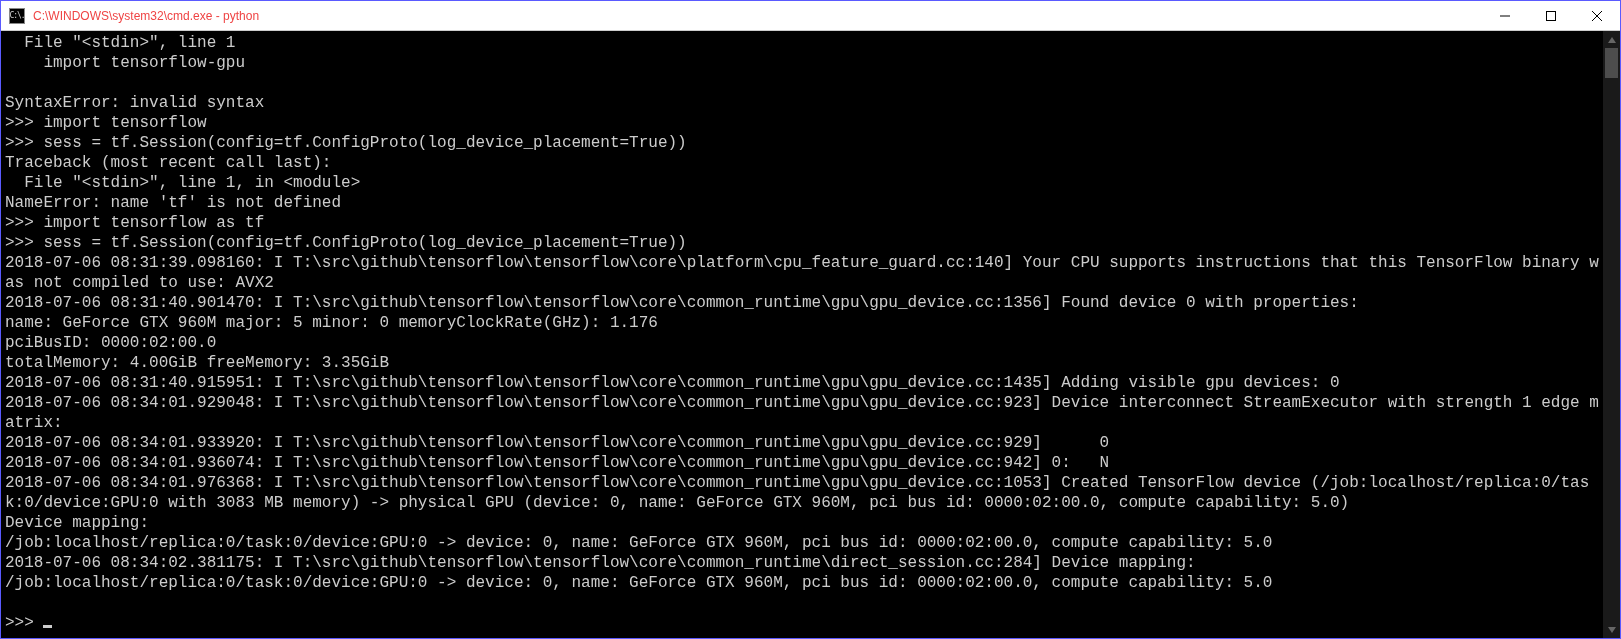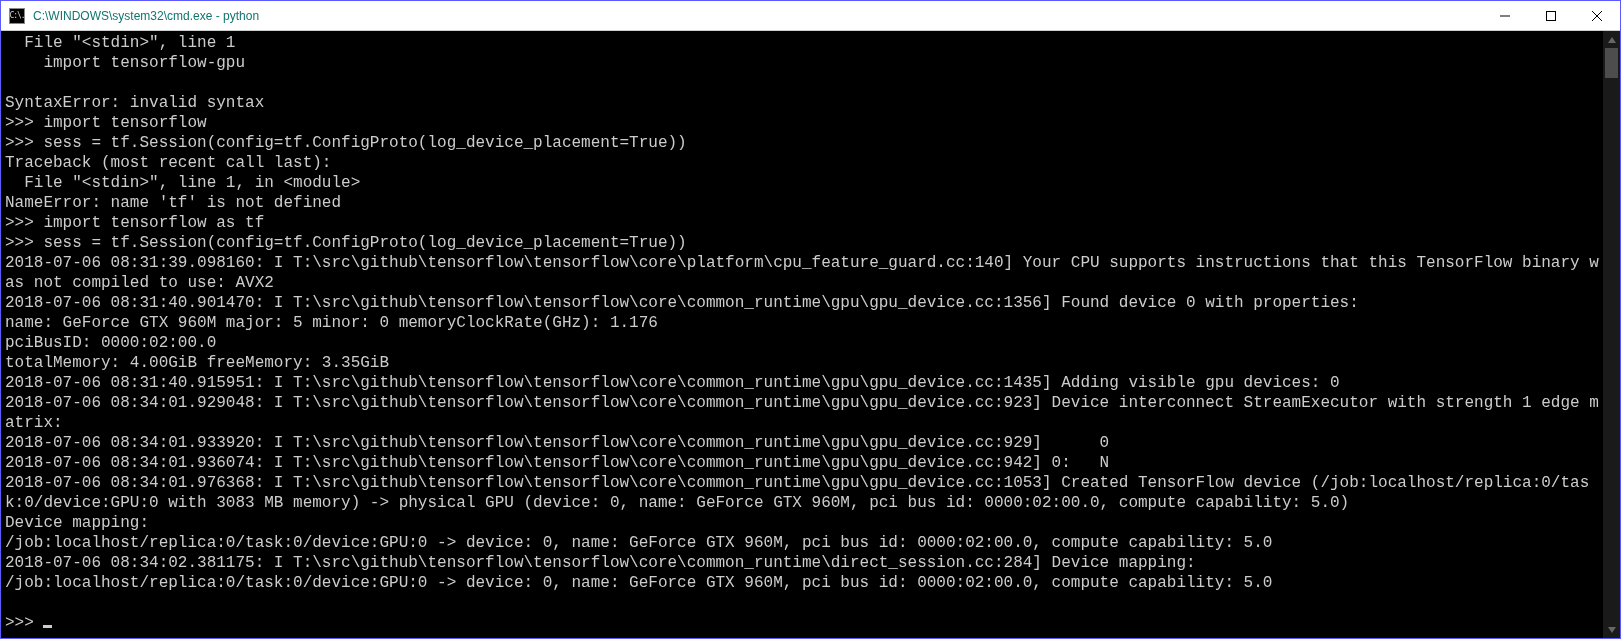--- a/index.html
+++ b/index.html
@@ -28,21 +28,21 @@
     align-items: center;
     justify-content: center;
     color: #ccc;
     font-size: 8px;
     font-family: monospace;
     letter-spacing: -1px;
   }
   .titlebar-text {
     flex: 1;
     font-size: 12px;
-    color: #0f766e;
+    color: #ef4444;
     padding-left: 2px;
   }
   .win-controls {
     display: flex;
     height: 100%;
   }
   .win-btn {
     width: 46px;
     height: 100%;
     display: flex;

